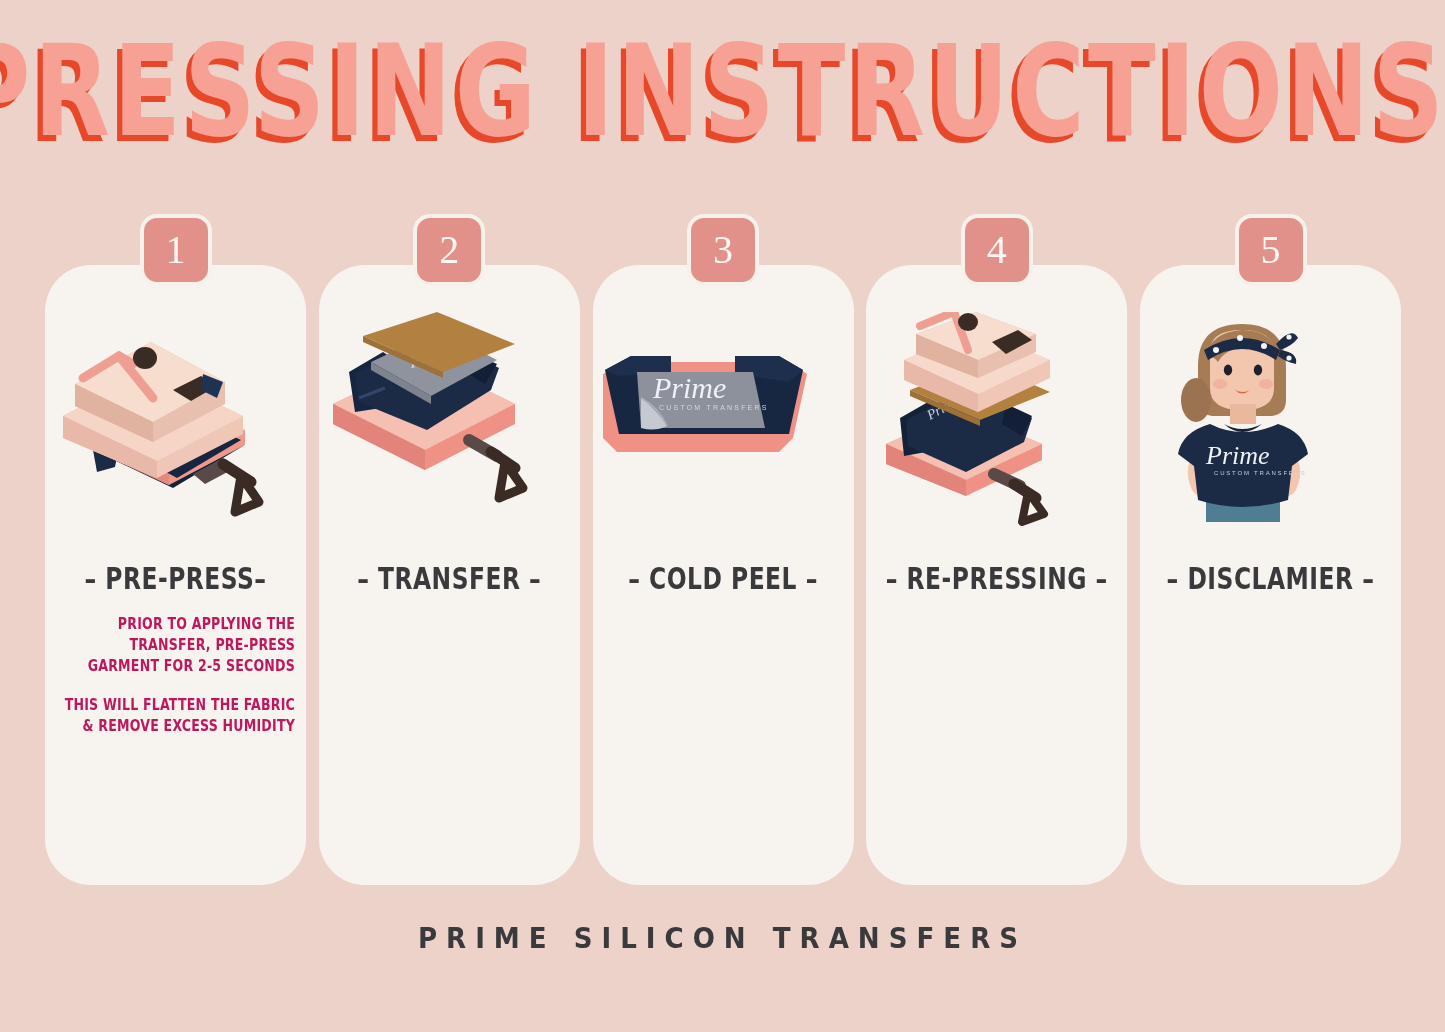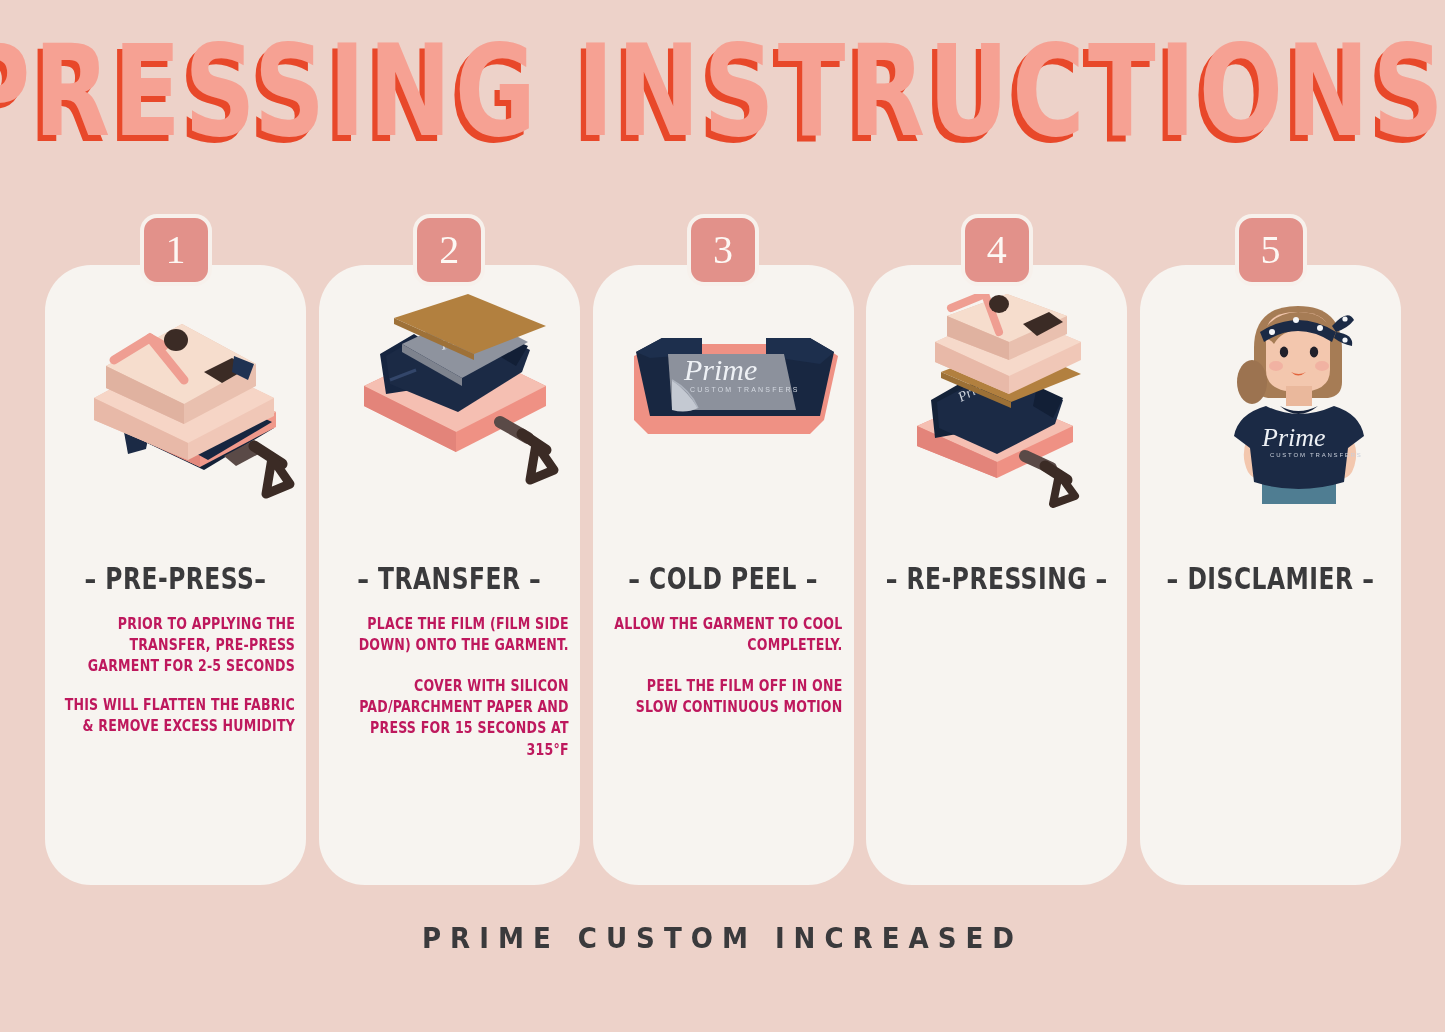--- a/index.html
+++ b/index.html
@@ -52,22 +52,22 @@
     background:#e2918a;
     border:4px solid #f7f1ec;
     border-radius:17px;
     display:flex; align-items:center; justify-content:center;
     font-family:"Liberation Serif","DejaVu Serif",serif;
     font-size:40px; color:#fdf8f4; line-height:1;
   }
 
   
   .art{
-    position:absolute; top:16px; left:0; width:100%; height:240px;
-    display:flex; align-items:center; justify-content:flex-end;
+    position:absolute; top:34px; left:0; width:100%; height:240px;
+    display:flex; align-items:center; justify-content:flex-start;
   }
   .art svg{display:block;}
 
   
   .step-title{
     position:absolute; top:296px; left:0; width:100%;
     text-align:center;
     font-family:"DejaVu Sans Condensed","Liberation Sans Narrow","Liberation Sans",sans-serif;
     font-weight:bold;
     font-size:26px;
@@ -175,24 +175,20 @@
 
           <polygon points="52,50 120,18 178,48 112,84" fill="#8e939e"></polygon>
           <polygon points="52,50 112,84 112,92 52,58" fill="#7e838e"></polygon>
           <text x="92" y="56" font-family="Liberation Serif, serif" font-style="italic" font-size="17" fill="#d9dde4" transform="rotate(-11 92 56)">Prime</text>
 
           <polygon points="44,24 118,0 196,32 124,60" fill="#b2803f"></polygon>
           <polygon points="44,24 124,60 124,66 44,30" fill="#9e7138"></polygon>
         </svg>
       </div>
       <div class="step-title">– TRANSFER –</div>
-      <div class="body">
-        <p>PLACE THE FILM (FILM SIDE DOWN) ONTO THE GARMENT.</p>
-        <p>COVER WITH SILICON PAD/PARCHMENT PAPER AND PRESS FOR 15 SECONDS AT 315°F</p>
-      </div>
     </div>
 
     <div class="card">
       <div class="badge">3</div>
       <div class="art">
         <svg width="230" height="215" viewBox="0 0 230 215">
 
           <polygon points="10,62 36,50 196,50 214,62 200,126 186,140 24,140 10,126" fill="#ef9184"></polygon>
 
           <polygon points="12,58 38,44 78,44 78,66 142,66 142,44 186,44 210,58 196,122 26,122" fill="#182741"></polygon>
@@ -202,24 +198,20 @@
           <polygon points="44,60 160,60 172,116 48,116" fill="#8c919c"></polygon>
 
           <path d="M48,116 L48,86 Q64,98 74,114 Q62,120 48,116 Z" fill="#c4c9d2"></path>
           <path d="M48,86 Q66,96 74,114" fill="none" stroke="#aeb4bf" stroke-width="1.5"></path>
 
           <text x="60" y="86" font-family="Liberation Serif, serif" font-style="italic" font-size="30" fill="#eef1f5">Prime</text>
           <text x="66" y="98" font-family="Liberation Sans, sans-serif" font-size="7" letter-spacing="2.2" fill="#d4d9e1">CUSTOM TRANSFERS</text>
         </svg>
       </div>
       <div class="step-title">– COLD PEEL –</div>
-      <div class="body">
-        <p>ALLOW THE GARMENT TO COOL COMPLETELY.</p>
-        <p>PEEL THE FILM OFF IN ONE SLOW CONTINUOUS MOTION</p>
-      </div>
     </div>
 
     <div class="card">
       <div class="badge">4</div>
       <div class="art">
         <svg width="230" height="215" viewBox="0 0 230 215">
 
           <polygon points="20,132 96,98 176,132 176,148 100,184 20,152" fill="#ef9184"></polygon>
           <polygon points="20,132 96,98 176,132 100,168 20,132" fill="#f5bfb2"></polygon>
           <polygon points="20,132 20,152 100,184 100,168" fill="#e3847a"></polygon>
@@ -294,14 +286,14 @@
 
           <text x="66" y="160" font-family="Liberation Serif, serif" font-style="italic" font-size="26" fill="#eef1f5">Prime</text>
           <text x="74" y="171" font-family="Liberation Sans, sans-serif" font-size="6" letter-spacing="1.8" fill="#c9cfda">CUSTOM TRANSFERS</text>
         </svg>
       </div>
       <div class="step-title">– DISCLAMIER –</div>
     </div>
 
   </div>
 
-  <div class="footer">PRIME CUSTOM INCREASED</div>
+  <div class="footer">PRIME SILICON TRANSFERS</div>
 </div>
 
 </body></html>

